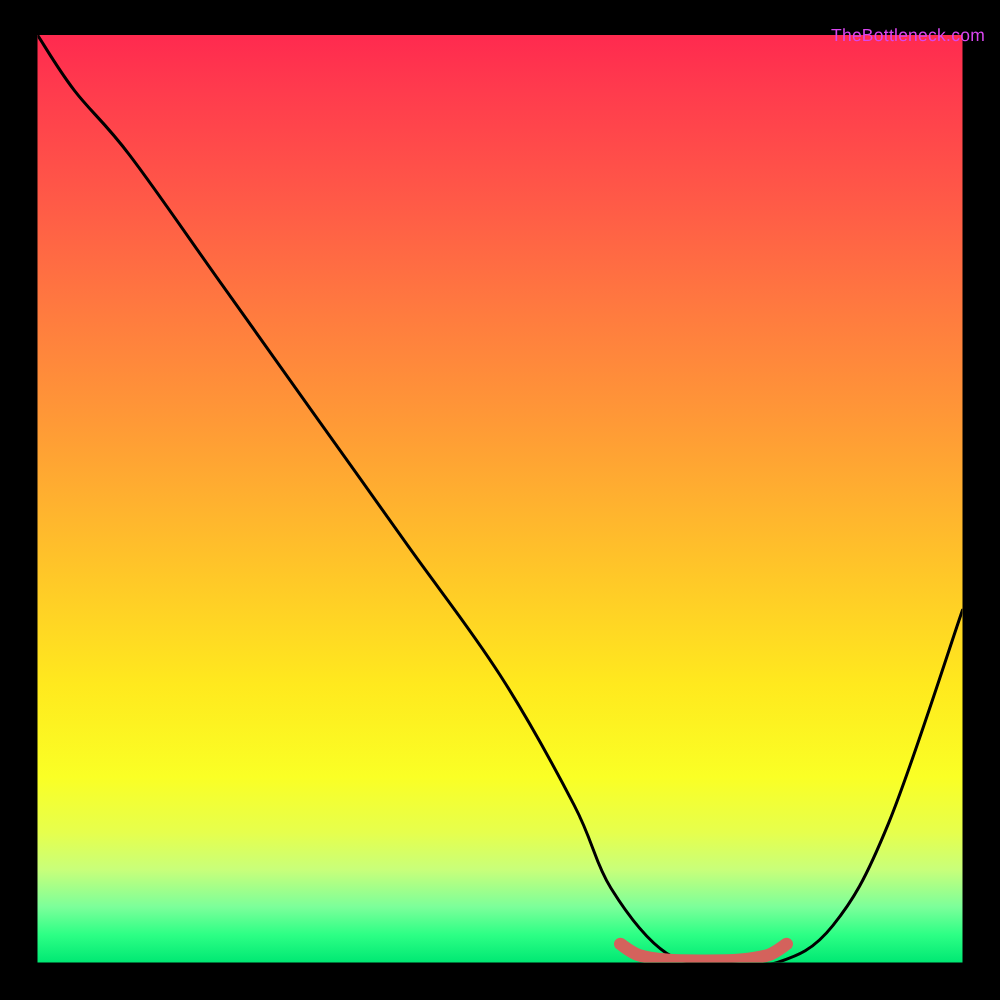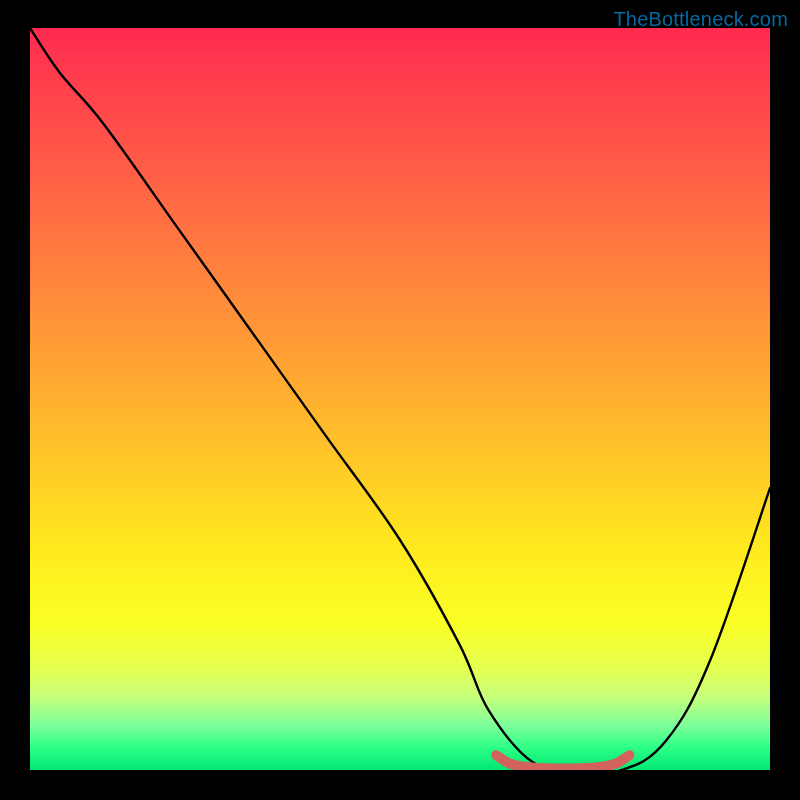--- a/index.html
+++ b/index.html
@@ -12,24 +12,24 @@
     overflow: hidden;
   }
   .frame {
     position: relative;
     width: 800px;
     height: 800px;
     background: #000;
   }
   .attribution {
     position: absolute;
-    top: 8px;
+    top: 20px;
     right: 12px;
-    color: #0369a1;
-    font-size: 20px;
+    color: #d946ef;
+    font-size: 14px;
     font-weight: 400;
     letter-spacing: 0.2px;
     z-index: 5;
   }
   .plot {
     position: absolute;
     left: 30px;
     top: 28px;
     width: 740px;
     height: 742px;

